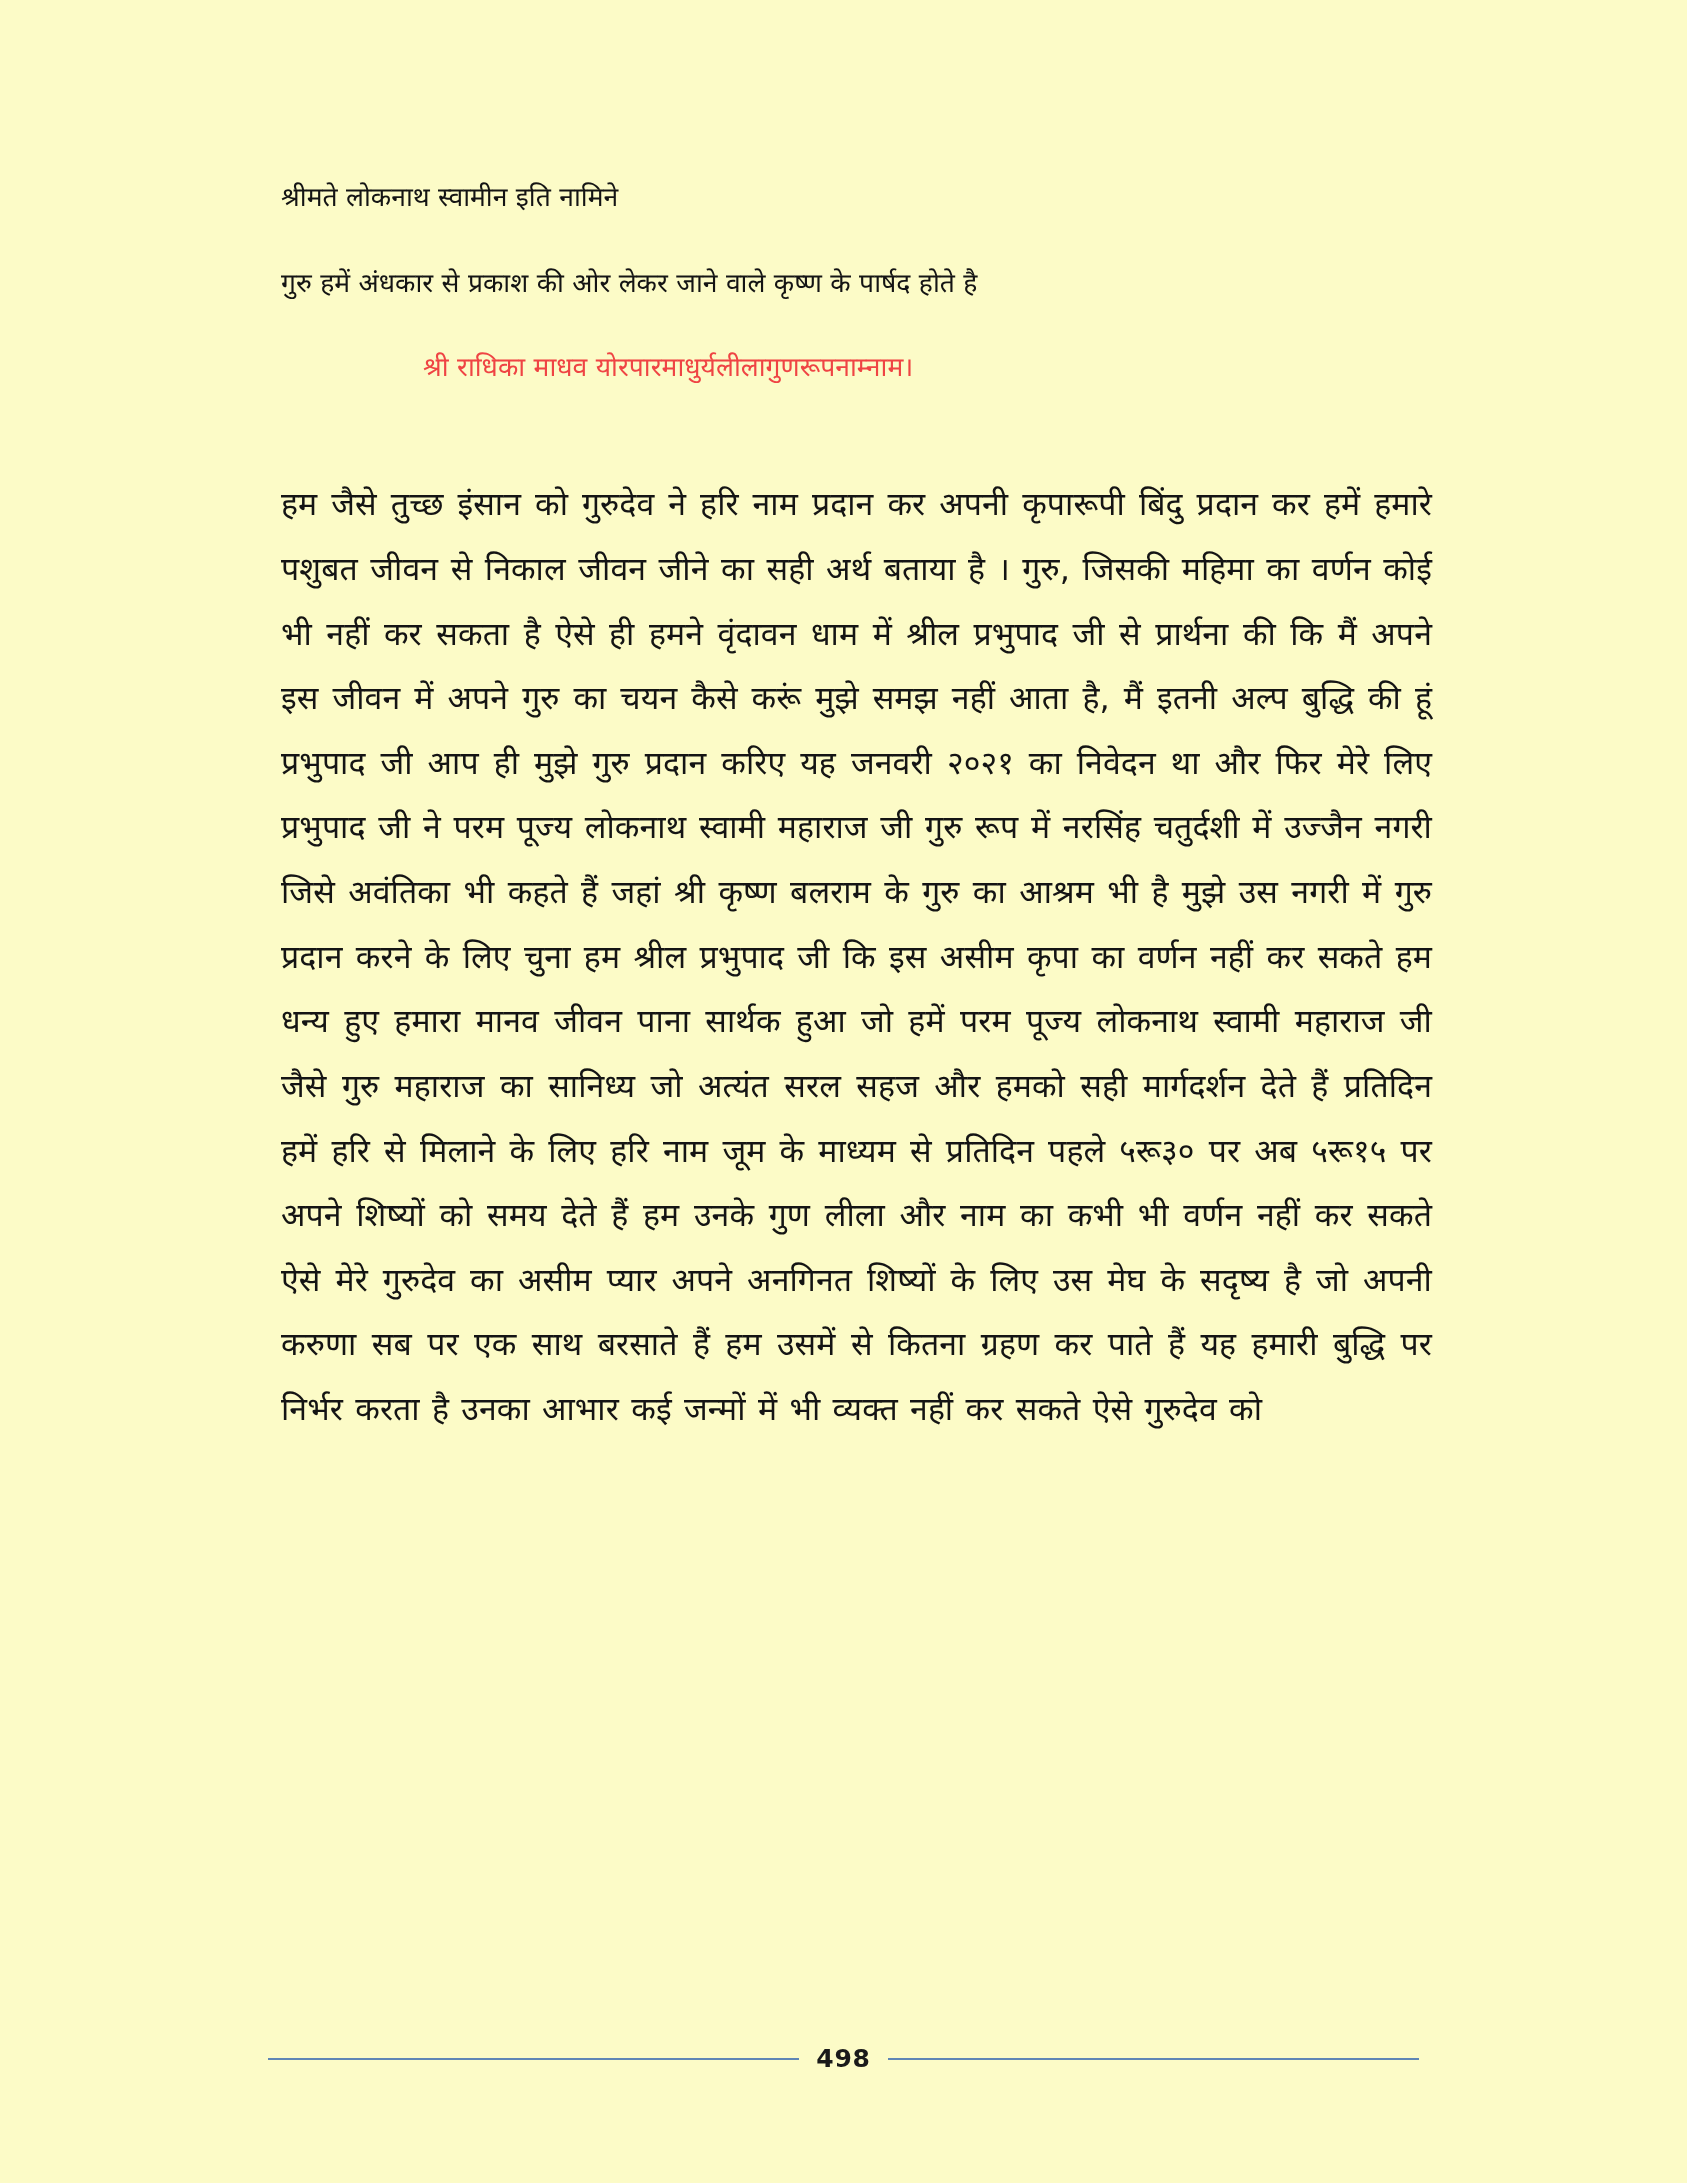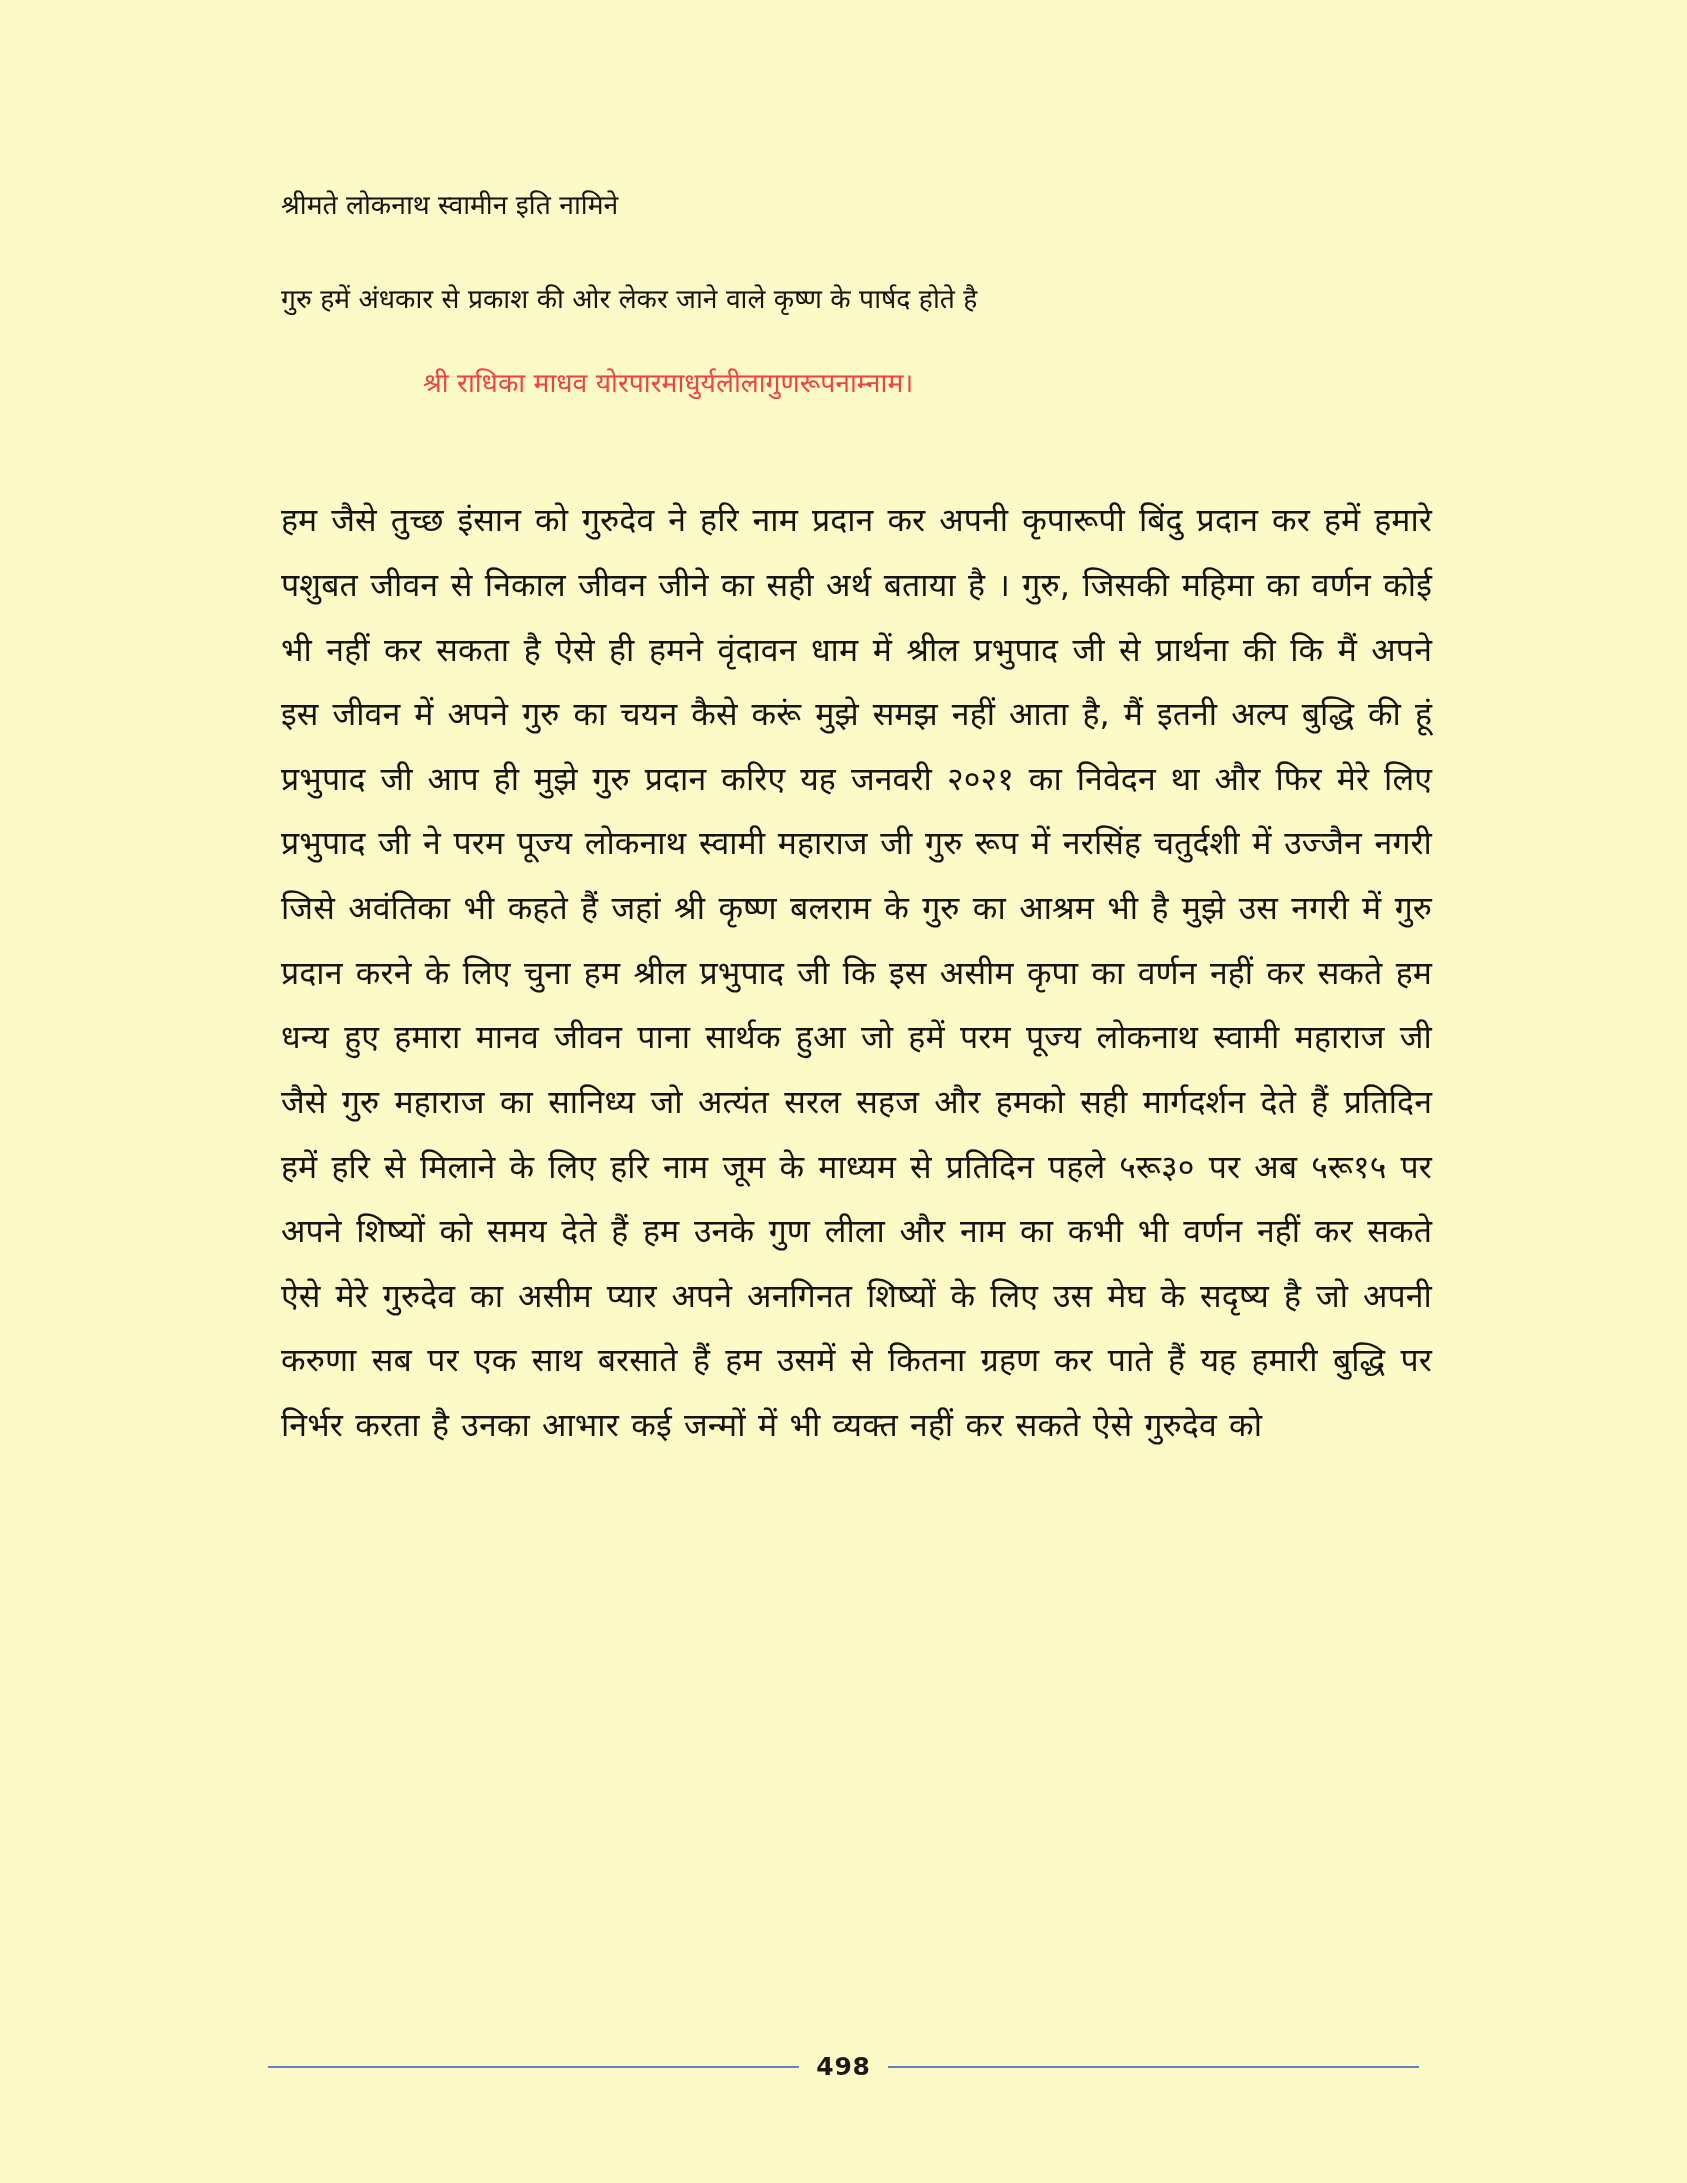--- a/index.html
+++ b/index.html
@@ -23,21 +23,21 @@
   .content {
     position: absolute;
     left: 281px;
     top: 179px;
     width: 1151px;
   }
   .line-left {
     font-size: 26.5px;
     line-height: 1.35;
     color: #141414;
-    margin: 8px 0 0 0;
+    margin: 0 0 0 0;
     text-align: left;
     white-space: nowrap;
   }
   .gap-1 { height: 50px; }
   .gap-2 { height: 48px; }
   .gap-3 { height: 40px; }
   .verse {
     font-size: 26.5px;
     line-height: 1.35;
     color: #ef4444;
@@ -62,21 +62,21 @@
   .footer {
     position: absolute;
     left: 0;
     right: 0;
     bottom: 99px;
     height: 40px;
   }
   .footer-inner {
     position: relative;
     width: 1151px;
-    margin: 8px auto;
+    margin: 0 auto;
     display: flex;
     align-items: center;
   }
   .rule {
     flex: 1 1 auto;
     height: 2px;
     background: #5f86b5;
   }
   .page-num {
     flex: 0 0 auto;

